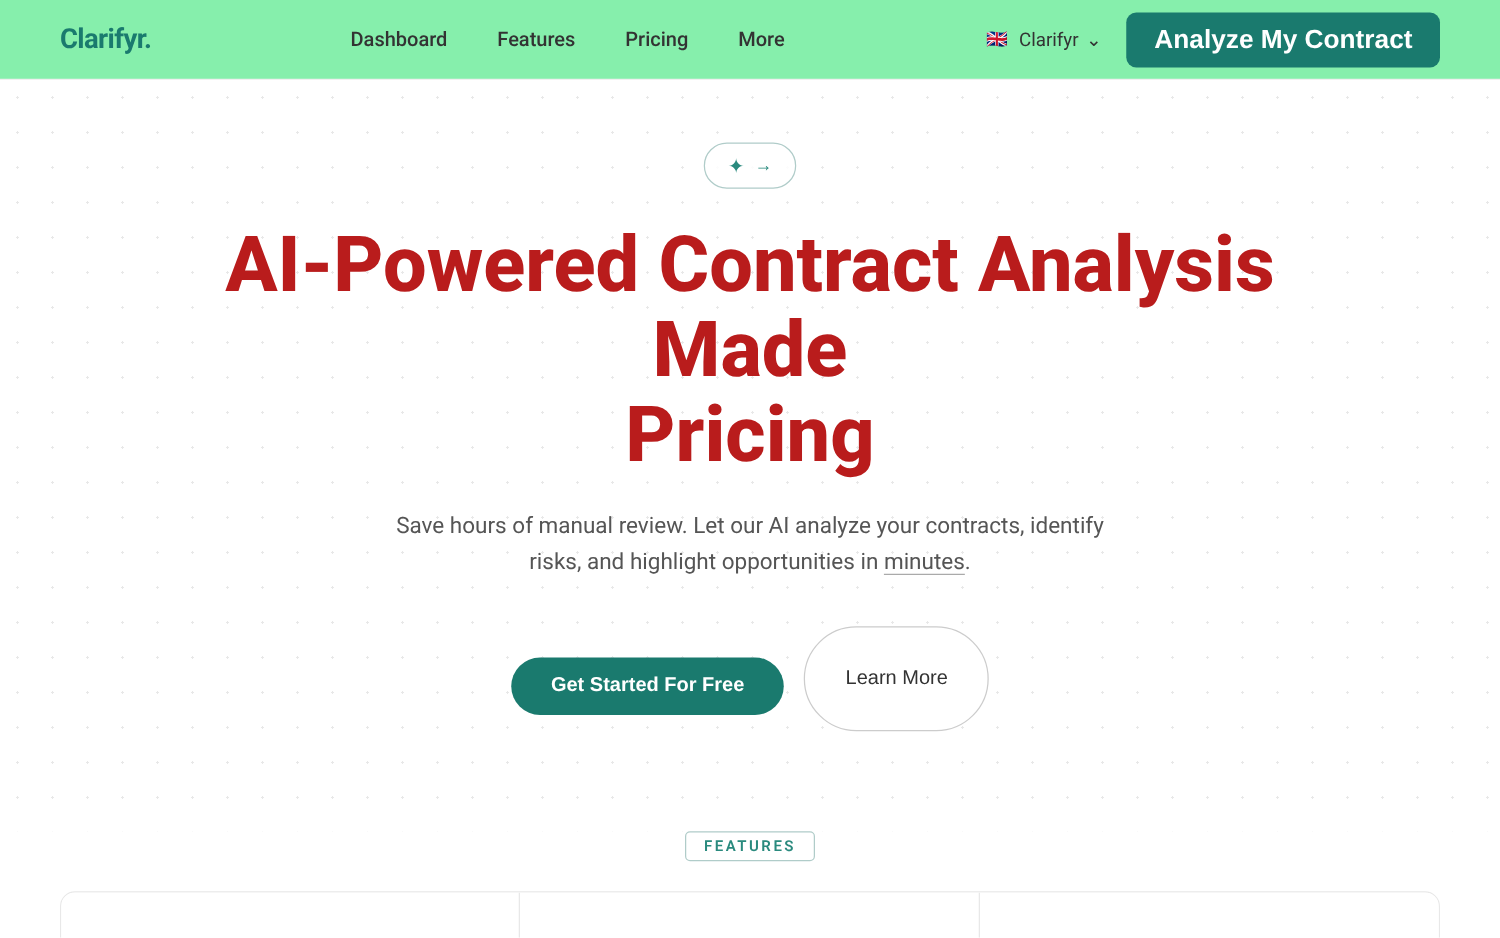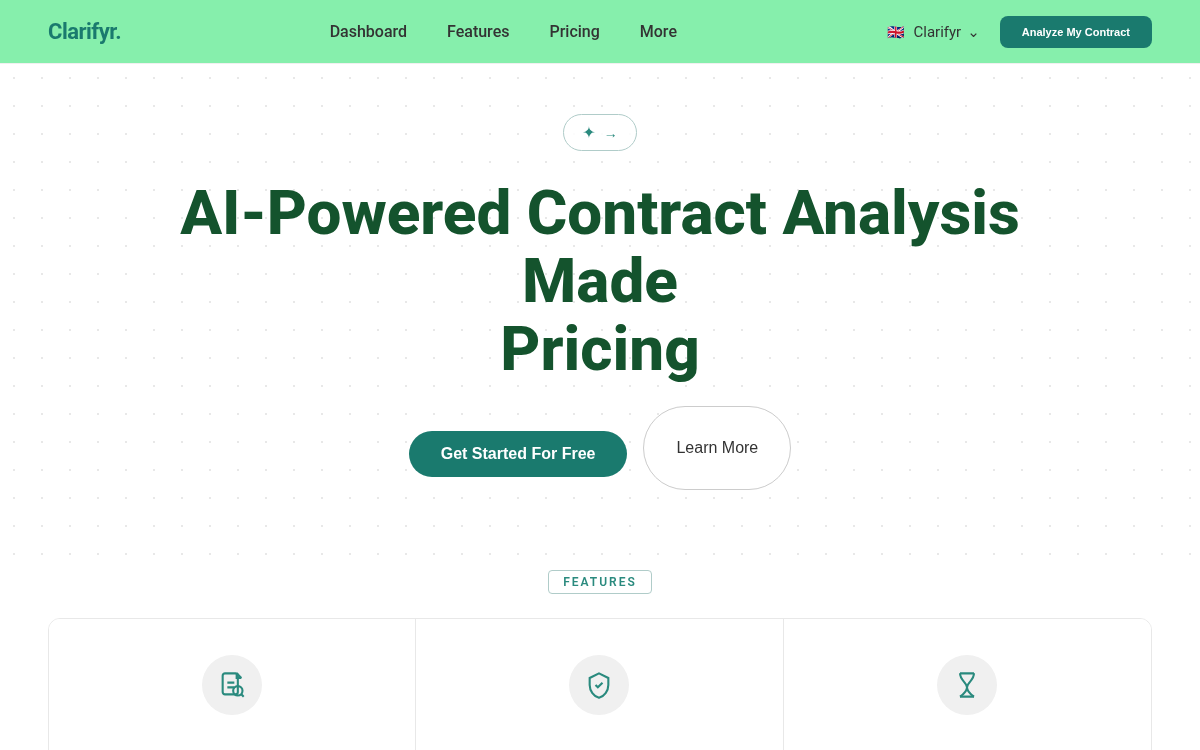--- a/index.html
+++ b/index.html
@@ -75,21 +75,21 @@
       justify-content: center;
       font-size: 14px;
     }
 
     .cta-btn {
       background: #1a7a6e;
       color: #fff;
       border: none;
       border-radius: 8px;
       padding: 10px 22px;
-      font-size: 11px;
+      font-size: 21px;
       font-weight: 600;
       cursor: pointer;
     }
 
     
     .hero {
       display: flex;
       flex-direction: column;
       align-items: center;
       justify-content: center;
@@ -133,21 +133,21 @@
       font-size: 16px;
     }
 
     .intro-badge .arrow {
       font-size: 14px;
     }
 
     .hero-title {
       font-size: 62px;
       font-weight: 800;
-      color: #14532d;
+      color: #b91c1c;
       line-height: 1.1;
       max-width: 900px;
       margin-bottom: 22px;
     }
 
     .hero-subtitle {
       font-size: 18px;
       color: #555;
       max-width: 600px;
       line-height: 1.65;
@@ -286,20 +286,24 @@
   <div class="intro-badge">
     <span class="spark">✦</span>
     <span class="arrow">→</span>
   </div>
 
   <h1 class="hero-title">
     <span>AI-Powered Contract Analysis Made</span><br>
     <span>Pricing</span>
   </h1>
 
+  <p class="hero-subtitle">
+    Save hours of manual review. Let our AI analyze your contracts, identify risks,
+    and highlight opportunities in <span class="underline">minutes</span>.
+  </p>
 
   <div class="hero-buttons">
     <button class="btn-primary">Get Started For Free</button>
     <button class="btn-secondary">Learn More</button>
   </div>
 </section>
 
 <section class="features-section">
   <div class="features-label">
     <span>FEATURES</span>

